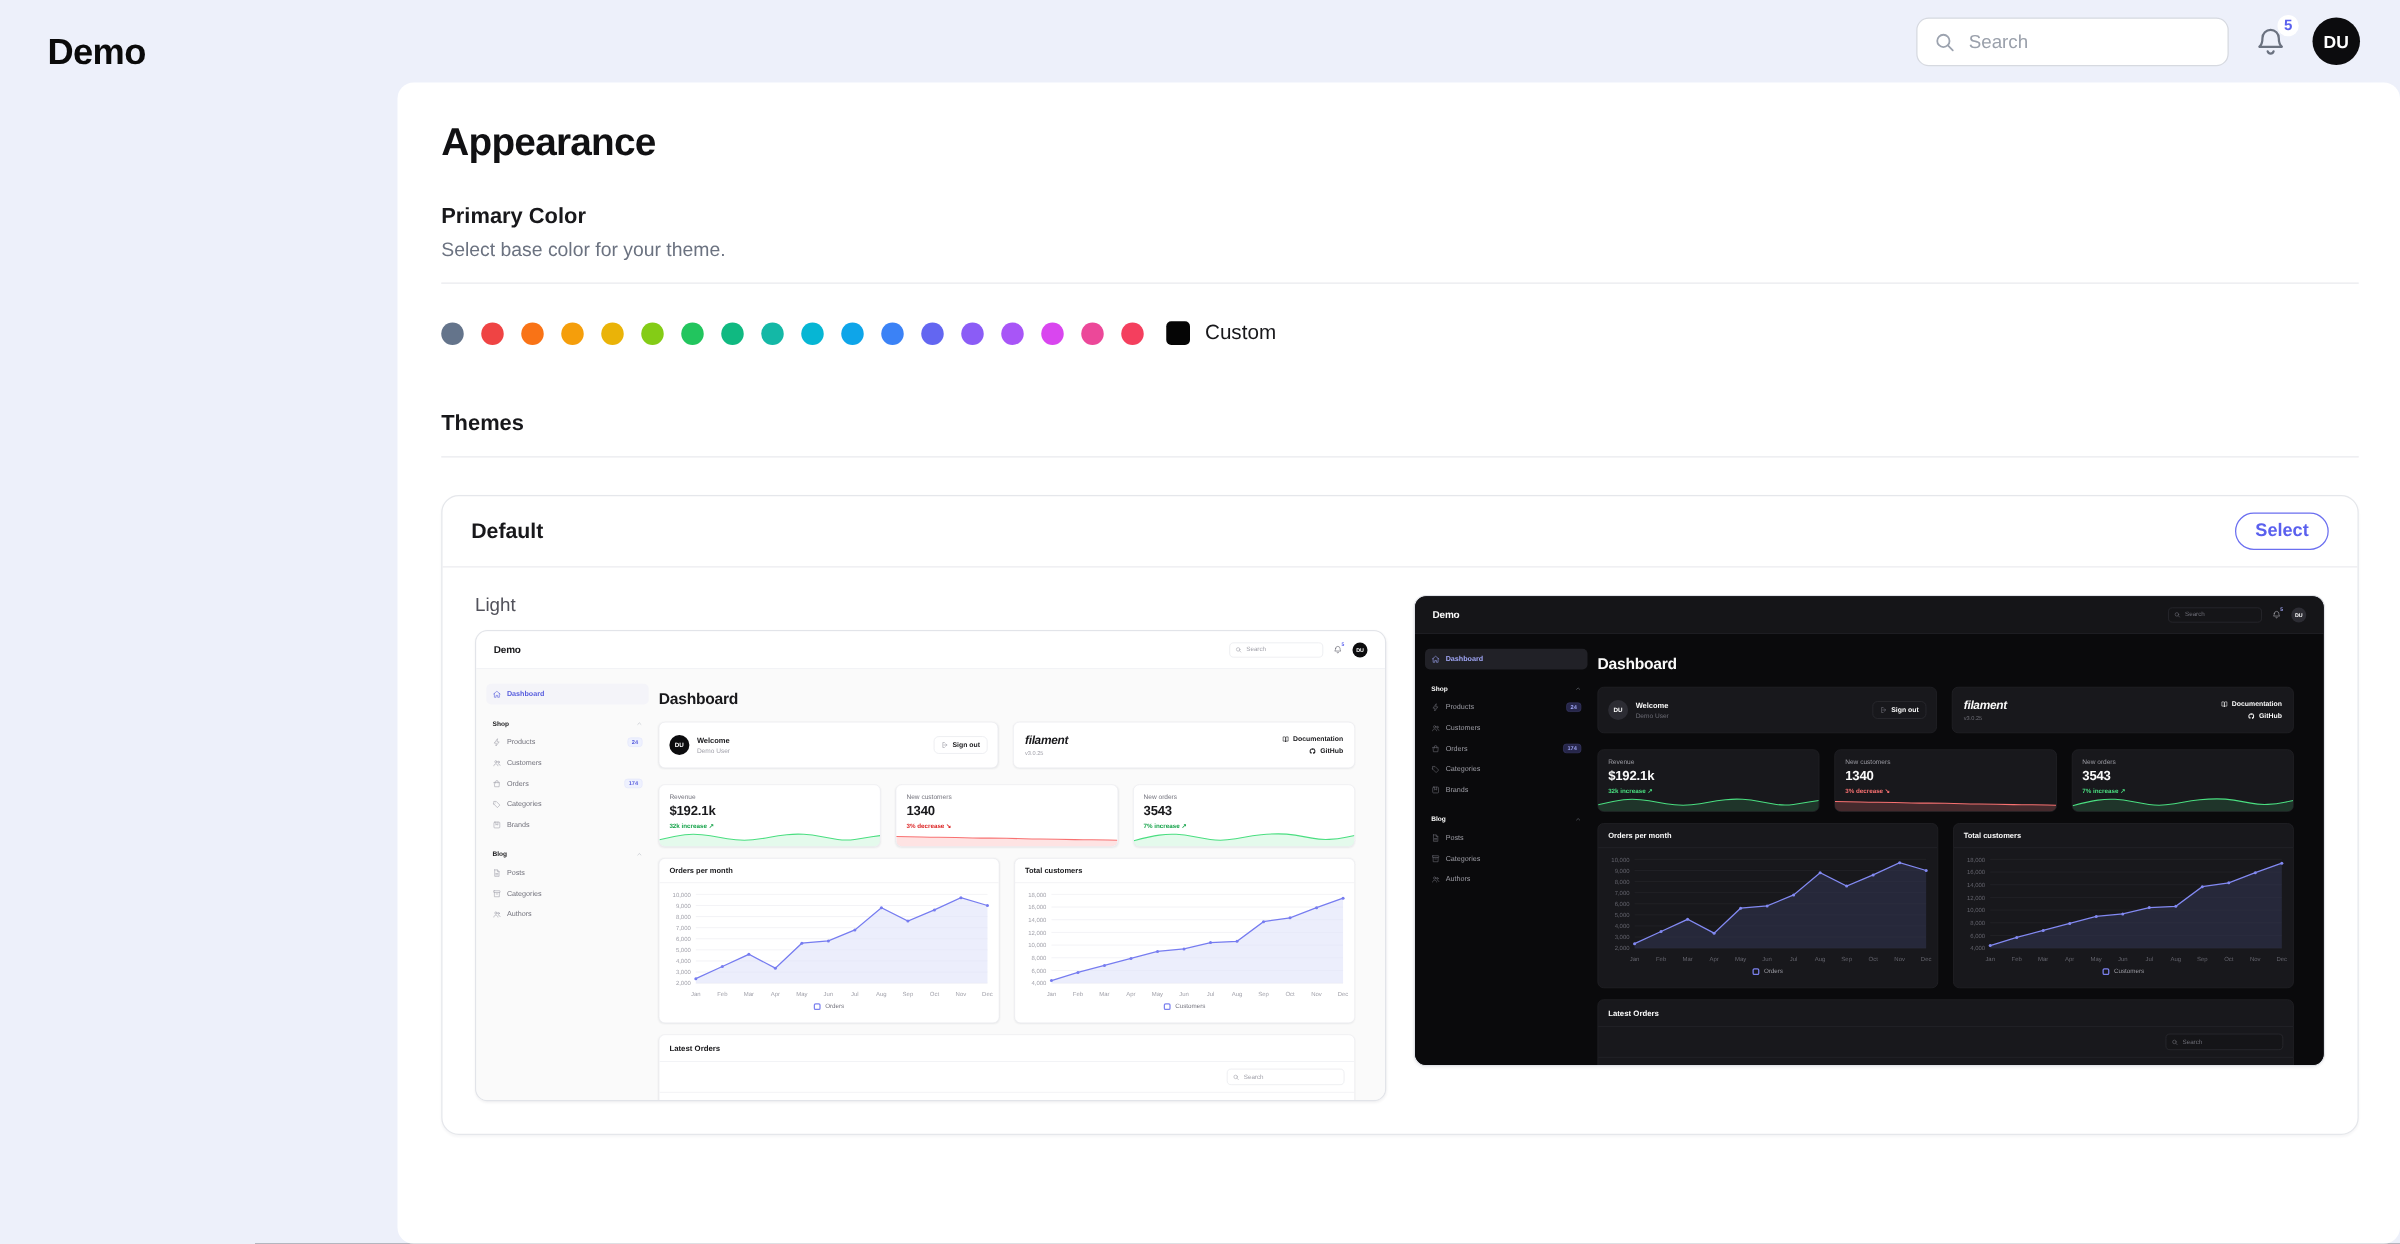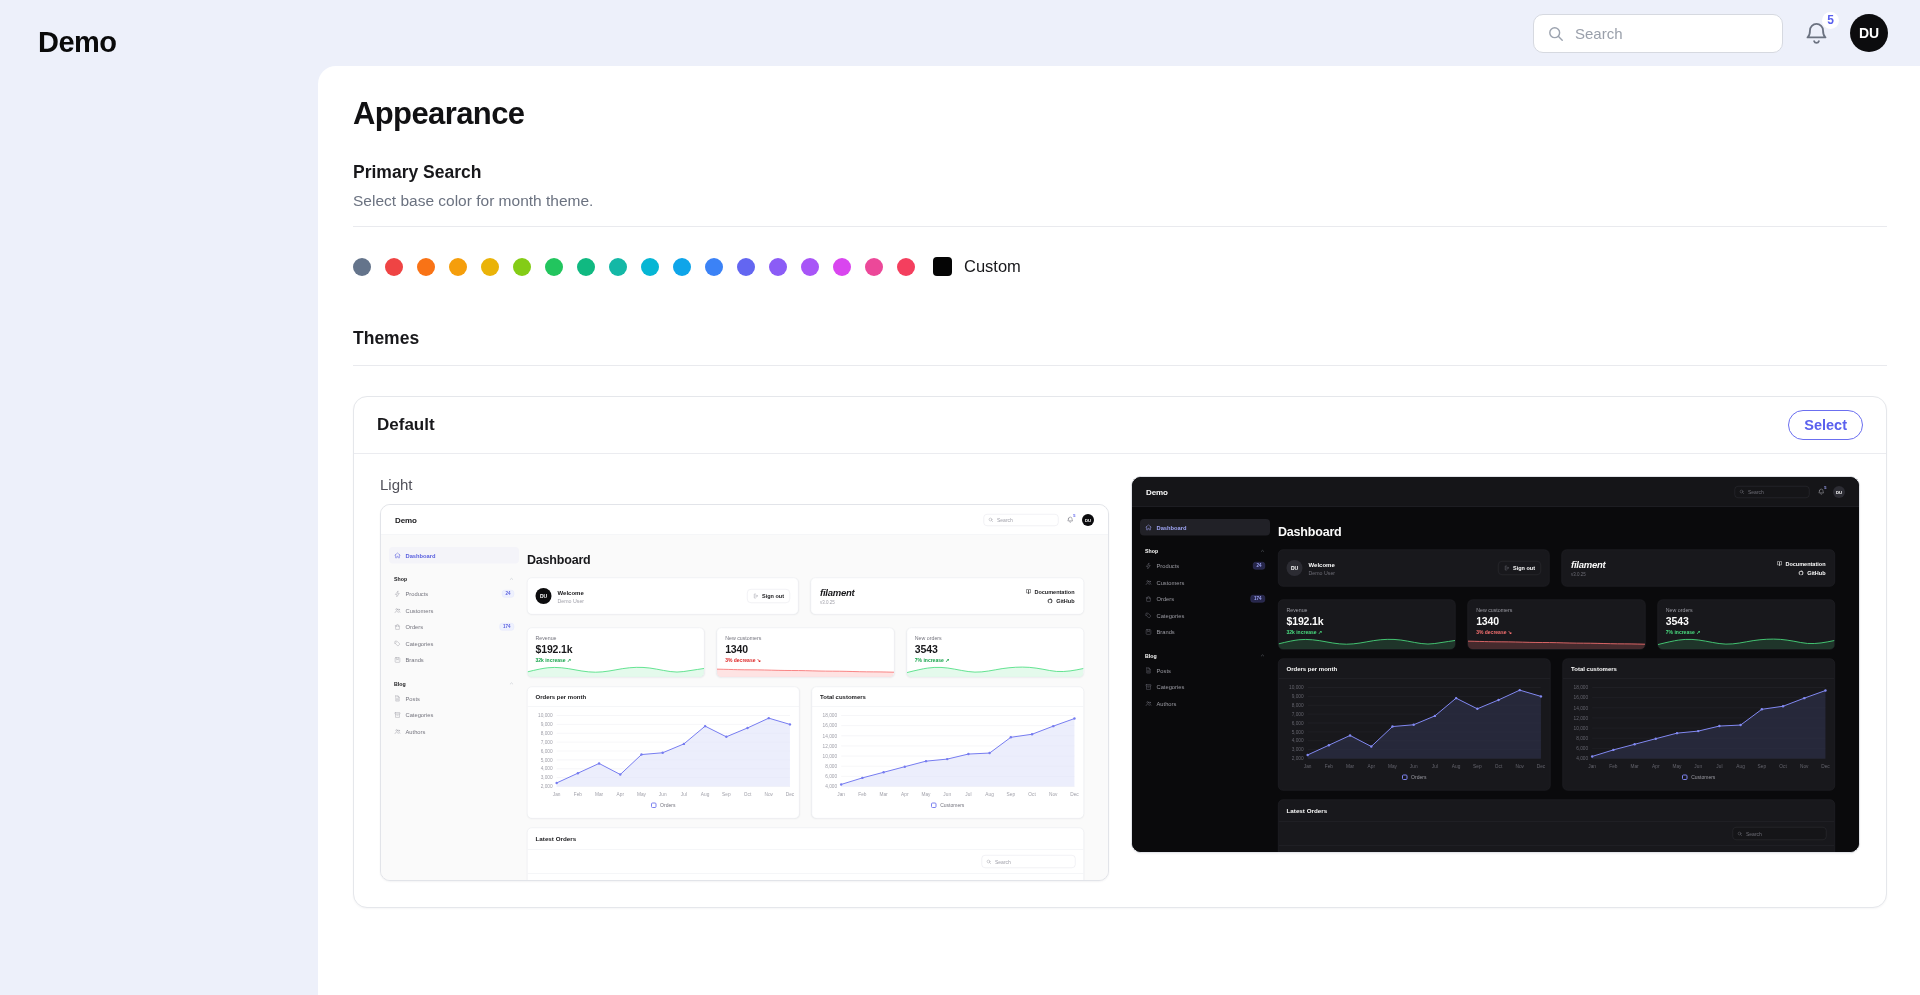--- a/index.html
+++ b/index.html
@@ -25,21 +25,21 @@
   .searchbox { display:flex; align-items:center; gap:10px; width:250px; height:39px; background:#fff; border:1px solid #d6d9e0; border-radius:10px; padding:0 12px; }
   .searchbox svg { width:19px; height:19px; color:#9ca3af; flex:none; }
   .searchbox input { border:none; outline:none; width:100%; font-size:15px; font-family:inherit; color:#374151; background:transparent; }
   .searchbox input::placeholder { color:#9aa0ab; }
   .bellwrap { position:relative; display:inline-flex; }
   .bellwrap svg { width:27px; height:27px; color:#6b7280; }
   .bellbadge { position:absolute; top:-8px; right:-9px; min-width:17px; height:17px; background:#fff; border-radius:50%; color:#5a60ee; font-size:12px; font-weight:700; display:flex; align-items:center; justify-content:center; }
   .avatar { width:38px; height:38px; border-radius:50%; background:#0c0c0e; color:#fff; font-size:14px; font-weight:700; display:flex; align-items:center; justify-content:center; cursor:pointer; }
 
   
-  .main { position:absolute; left:318px; top:66px; right:0; bottom:0; background:#fff; border-top-left-radius:18px; padding:30px 33px 0 35px; overflow:hidden; }
+  .main { position:absolute; left:318px; top:66px; right:0; bottom:0; background:#fff; border-top-left-radius:18px; padding:30px 33px 0 35px; overflow:hidden;border-radius:13px; }
   .page-title { font-size:31px; font-weight:800; letter-spacing:-0.6px; color:#111113; }
   .section { margin-top:30px; }
   .sec-h { font-size:17.5px; font-weight:700; color:#18181b; }
   .sec-p { margin-top:9px; font-size:15.5px; color:#6b7280; }
   .sec-hr { border:none; border-top:1px solid #e9eaee; margin-top:16px; }
 
   
   .swatch-row { margin-top:30px; display:flex; align-items:center; gap:14px; }
   .swatch { width:18px; height:18px; border-radius:50%; cursor:pointer; flex:none; }
   .swatch-custom { width:19px; height:19px; border-radius:4px; background:#050505; cursor:pointer; margin-left:4px; }
@@ -157,22 +157,22 @@
       </svg>
     <span class="bellbadge">5</span>
   </div>
   <div class="avatar">DU</div>
 </header>
 
 <main class="main">
   <h1 class="page-title">Appearance</h1>
 
   <section class="section">
-    <h3 class="sec-h">Primary Search</h3>
-    <p class="sec-p">Select base color for month theme.</p>
+    <h3 class="sec-h">Primary Color</h3>
+    <p class="sec-p">Select base color for your theme.</p>
     <hr class="sec-hr">
     <div class="swatch-row" id="swatch-row">
 
     <span class="swatch" title="slate" style="background: rgb(100, 116, 139);"></span>
         <span class="swatch" title="red" style="background: rgb(239, 68, 68);"></span>
         <span class="swatch" title="orange" style="background: rgb(249, 115, 22);"></span>
         <span class="swatch" title="amber" style="background: rgb(245, 158, 11);"></span>
         <span class="swatch" title="yellow" style="background: rgb(234, 179, 8);"></span>
         <span class="swatch" title="lime" style="background: rgb(132, 204, 22);"></span>
         <span class="swatch" title="green" style="background: rgb(34, 197, 94);"></span>

